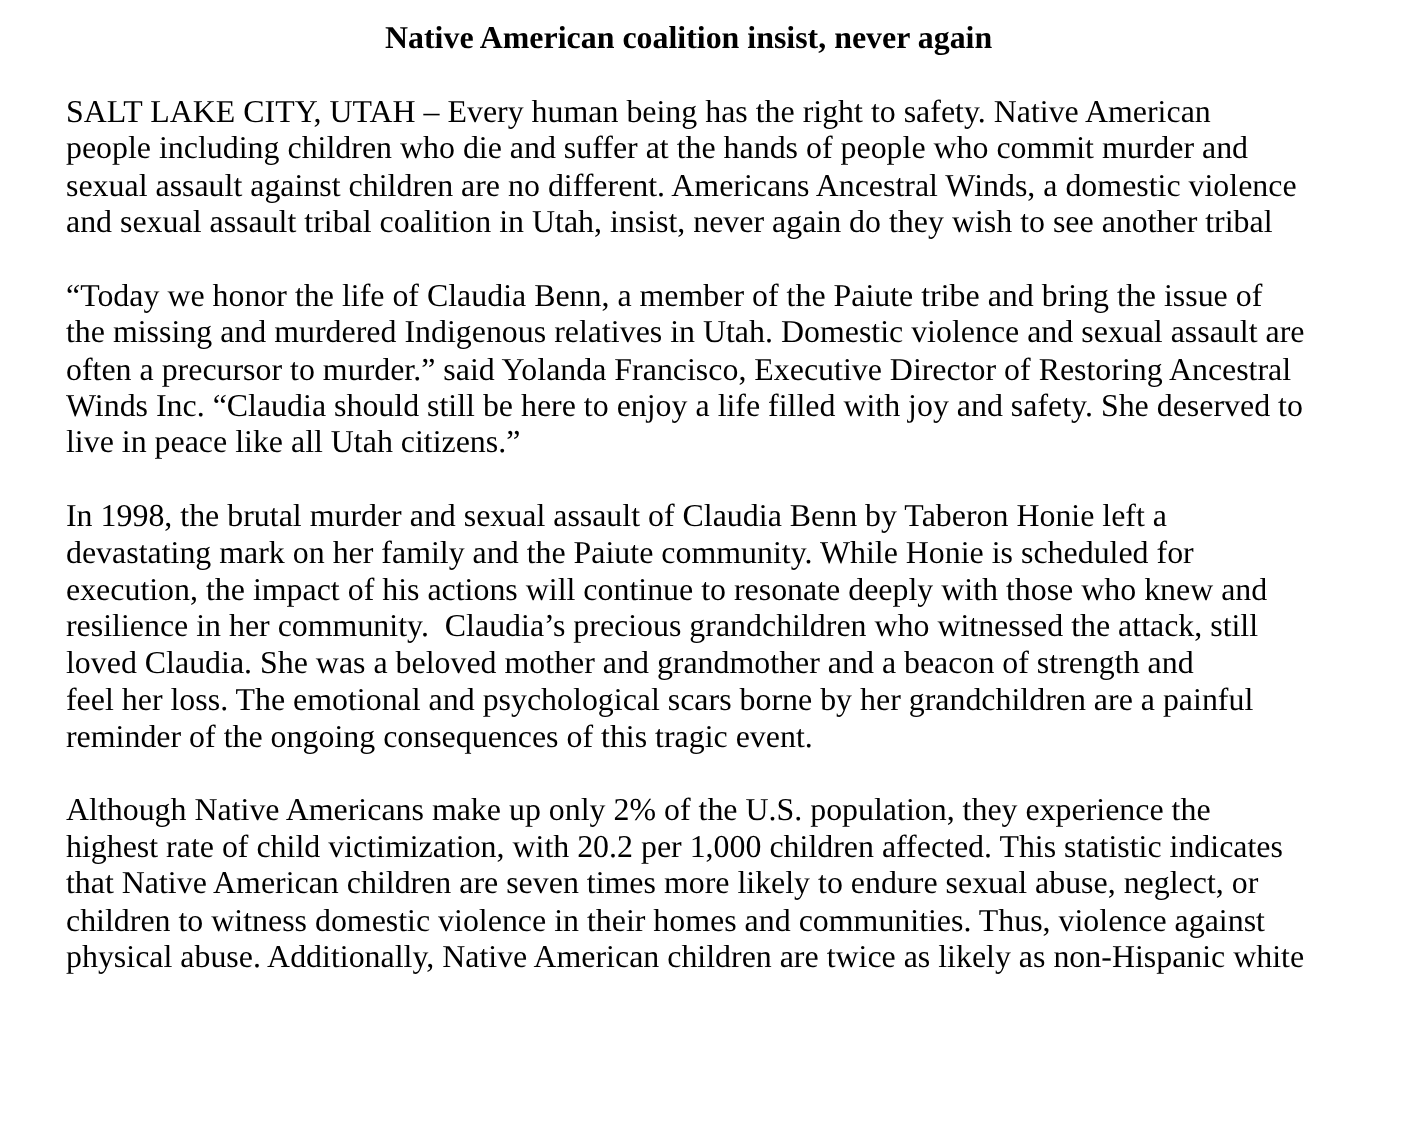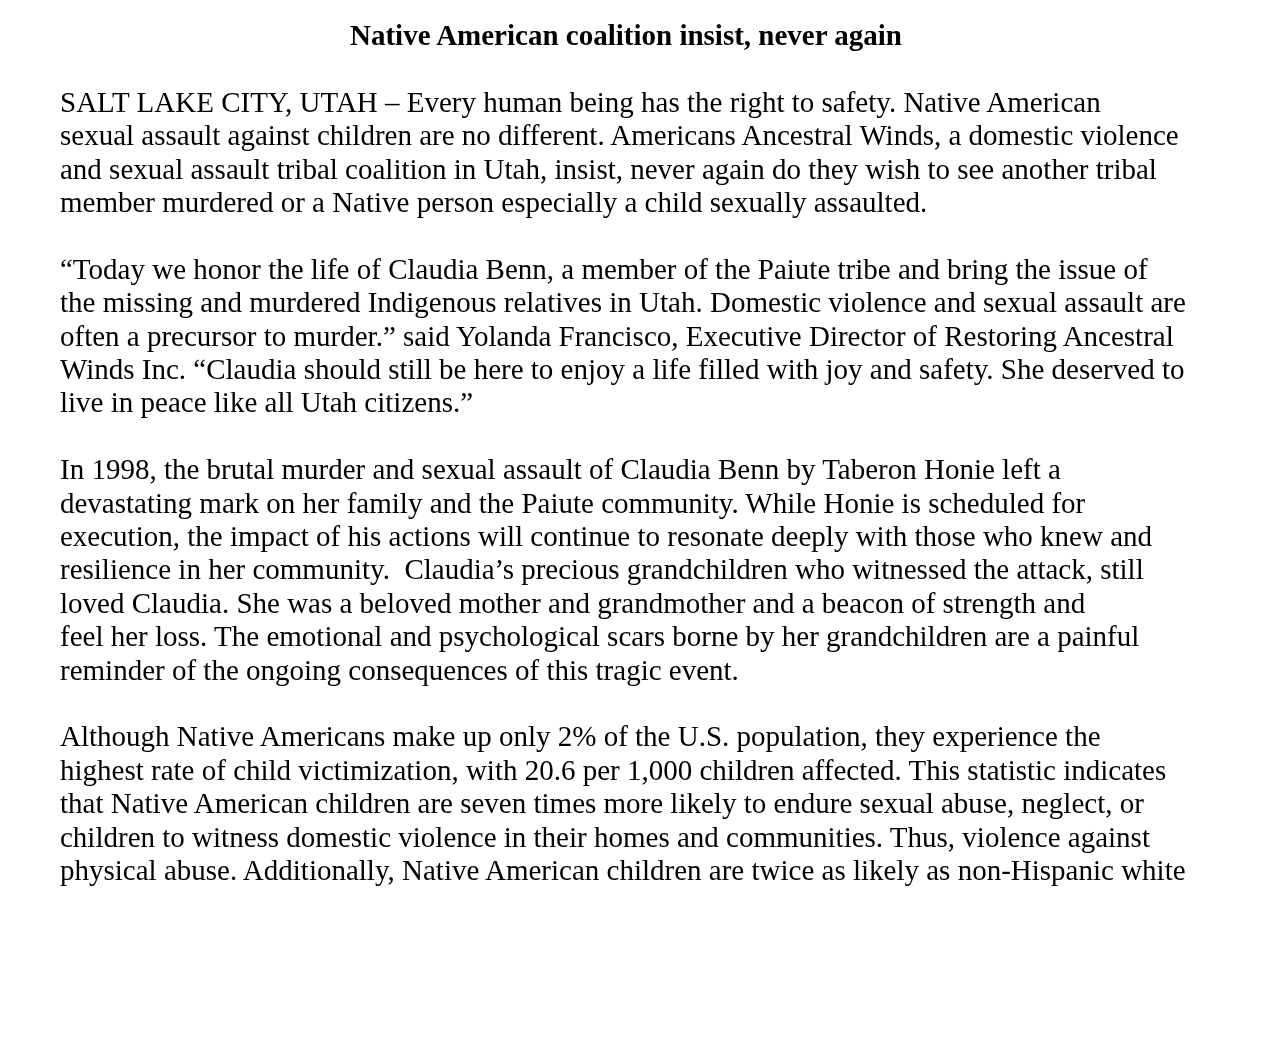--- a/index.html
+++ b/index.html
@@ -39,23 +39,23 @@
 </style>
 </head>
 <body>
 
 <div class="page">
 
   <div class="doc-title">Native American coalition insist, never again</div>
 
   <div class="para">
     <div class="line">SALT LAKE CITY, UTAH – Every human being has the right to safety. Native American</div>
+    <div class="line">people including children who die and suffer at the hands of people who commit murder and</div>
     <div class="line">sexual assault against children are no different. Americans Ancestral Winds, a domestic violence</div>
     <div class="line">and sexual assault tribal coalition in Utah, insist, never again do they wish to see another tribal</div>
-    <div class="line">member murdered or a Native person especially a child sexually assaulted.</div>
   </div>
 
   <div class="para">
     <div class="line">“Today we honor the life of Claudia Benn, a member of the Paiute tribe and bring the issue of</div>
     <div class="line">the missing and murdered Indigenous relatives in Utah. Domestic violence and sexual assault are</div>
     <div class="line">often a precursor to murder.” said Yolanda Francisco, Executive Director of Restoring Ancestral</div>
     <div class="line">Winds Inc. “Claudia should still be here to enjoy a life filled with joy and safety. She deserved to</div>
     <div class="line">live in peace like all Utah citizens.”</div>
   </div>
 
@@ -64,19 +64,19 @@
     <div class="line">devastating mark on her family and the Paiute community. While Honie is scheduled for</div>
     <div class="line">execution, the impact of his actions will continue to resonate deeply with those who knew and</div>
     <div class="line">resilience in her community.  Claudia’s precious grandchildren who witnessed the attack, still</div>
     <div class="line">loved Claudia. She was a beloved mother and grandmother and a beacon of strength and</div>
     <div class="line">feel her loss. The emotional and psychological scars borne by her grandchildren are a painful</div>
     <div class="line">reminder of the ongoing consequences of this tragic event.</div>
   </div>
 
   <div class="para">
     <div class="line">Although Native Americans make up only 2% of the U.S. population, they experience the</div>
-    <div class="line">highest rate of child victimization, with 20.6 per 1,000 children affected. This statistic indicates</div>
+    <div class="line">highest rate of child victimization, with 20.2 per 1,000 children affected. This statistic indicates</div>
     <div class="line">that Native American children are seven times more likely to endure sexual abuse, neglect, or</div>
     <div class="line">children to witness domestic violence in their homes and communities. Thus, violence against</div>
     <div class="line">physical abuse. Additionally, Native American children are twice as likely as non-Hispanic white</div>
   </div>
 
 </div>
 
 </body></html>

